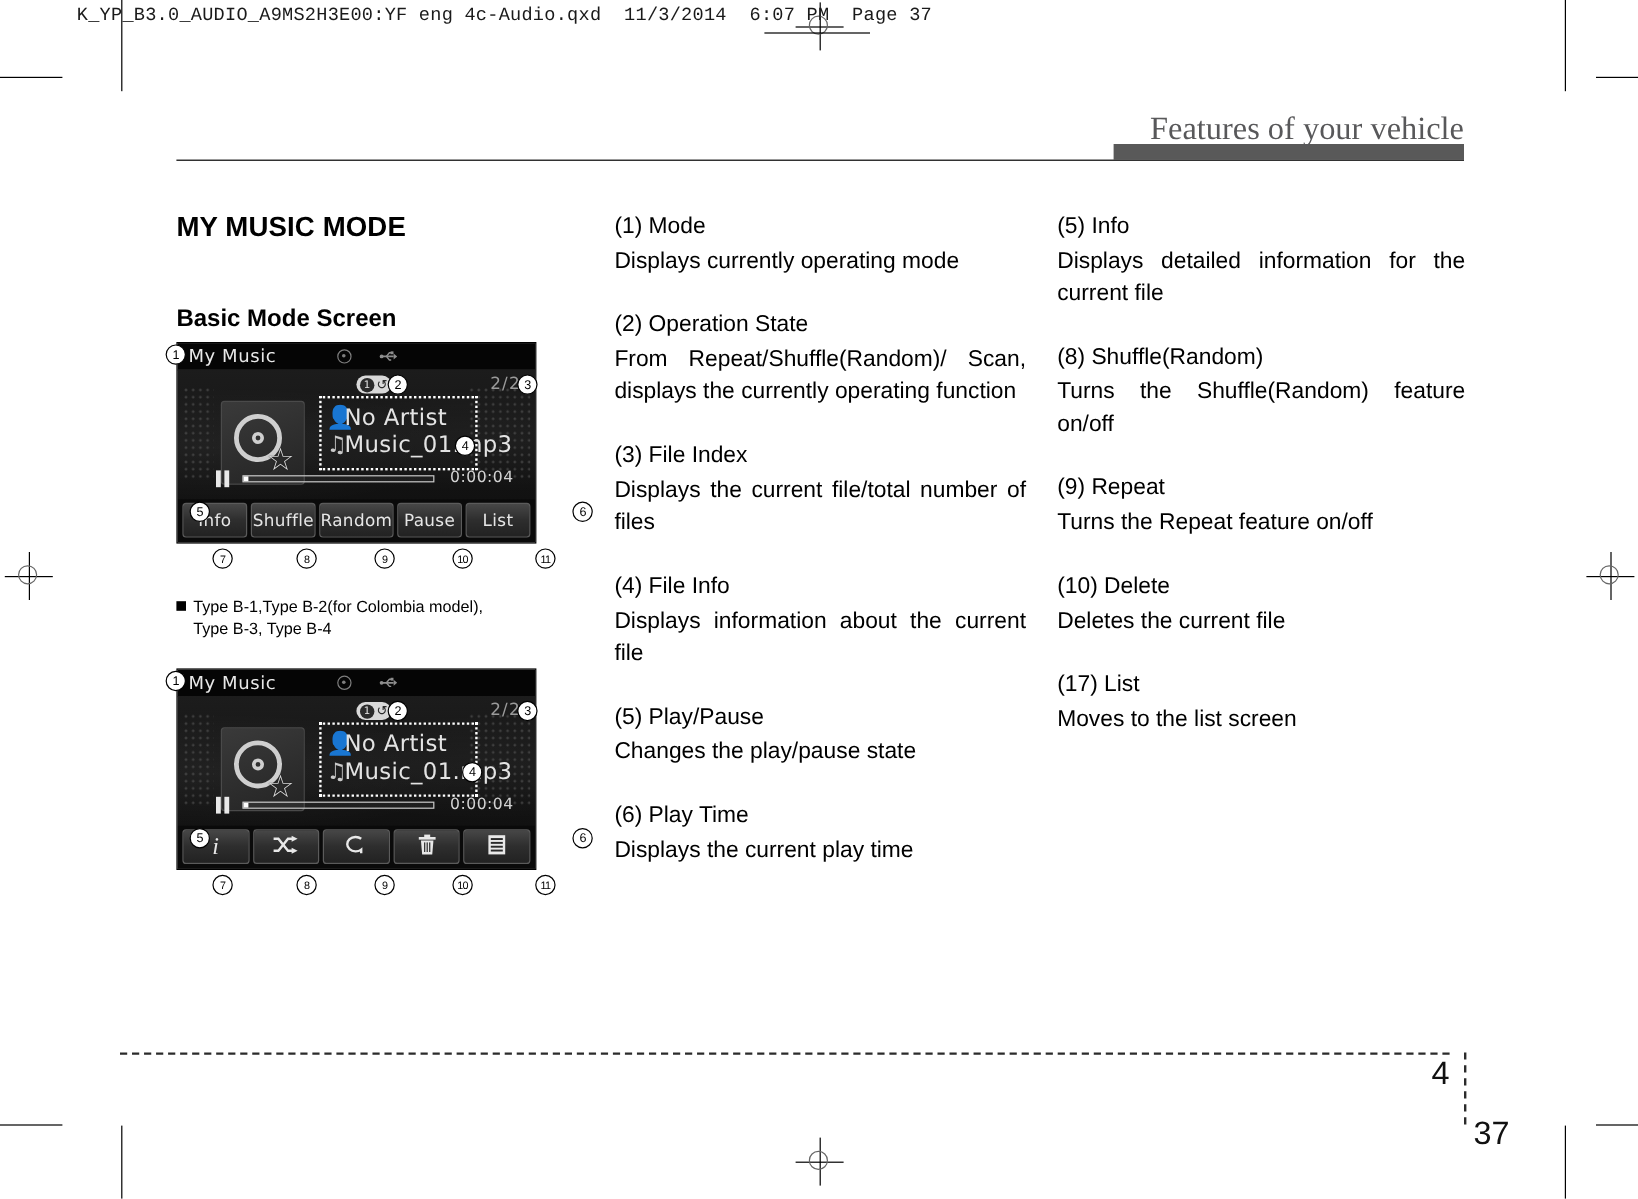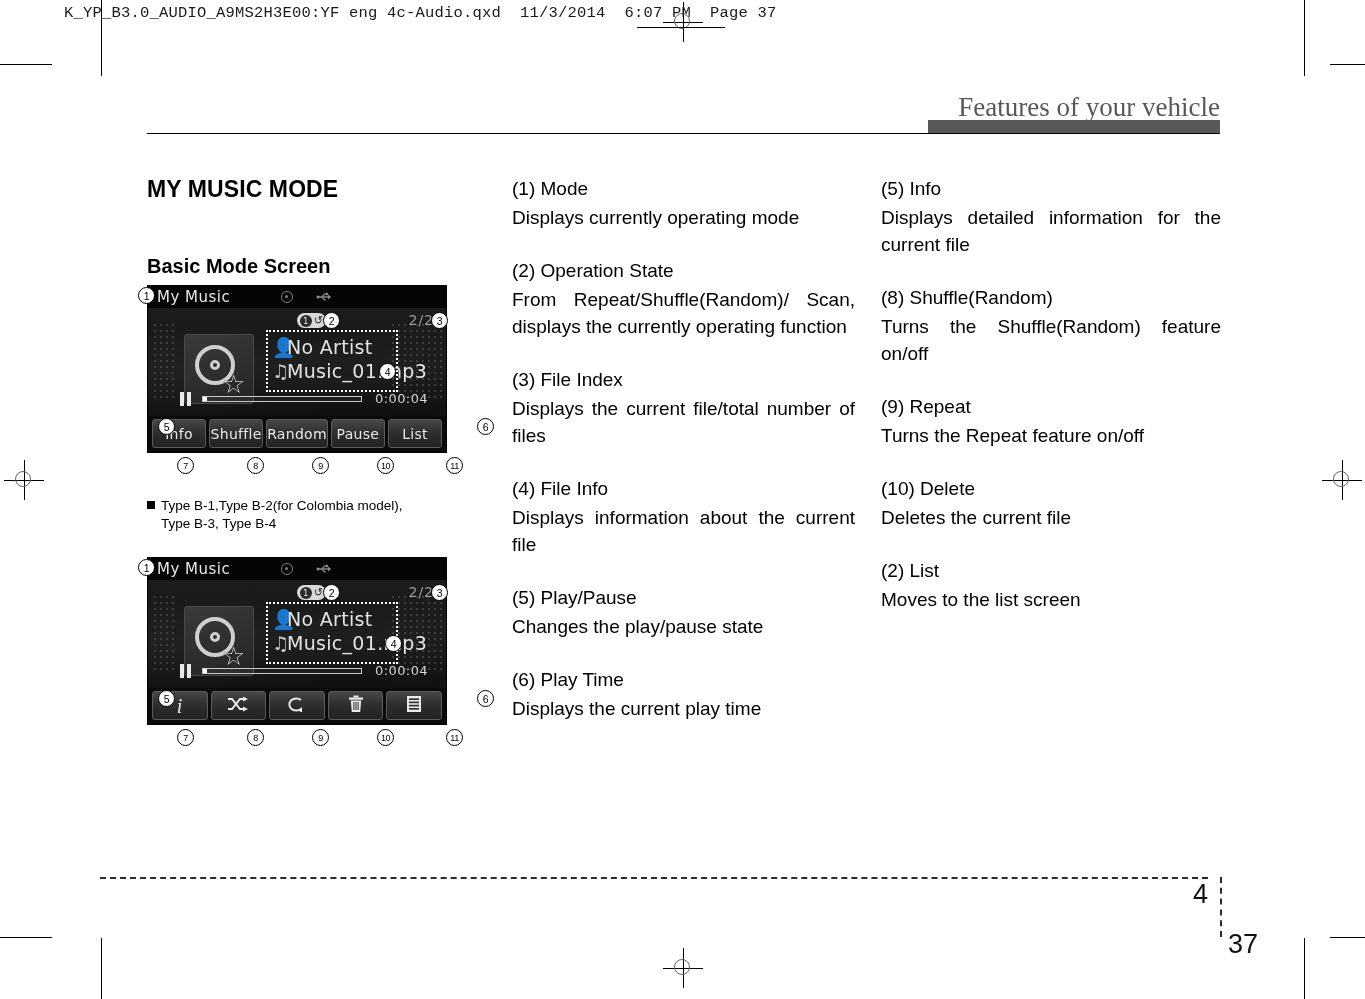--- a/index.html
+++ b/index.html
@@ -724,21 +724,21 @@
   </div>
   <div class="entry">
     <p class="term">(9) Repeat</p>
     <p class="desc">Turns the Repeat feature on/off</p>
   </div>
   <div class="entry">
     <p class="term">(10) Delete</p>
     <p class="desc">Deletes the current file</p>
   </div>
   <div class="entry">
-    <p class="term">(2) List</p>
+    <p class="term">(17) List</p>
     <p class="desc">Moves to the list screen</p>
   </div>
 </div>
 
 <div class="footer-dash-h"></div>
 <div class="footer-dash-v"></div>
 <div class="pg-chapter">4</div>
 <div class="pg-number">37</div>
 
 </body></html>

